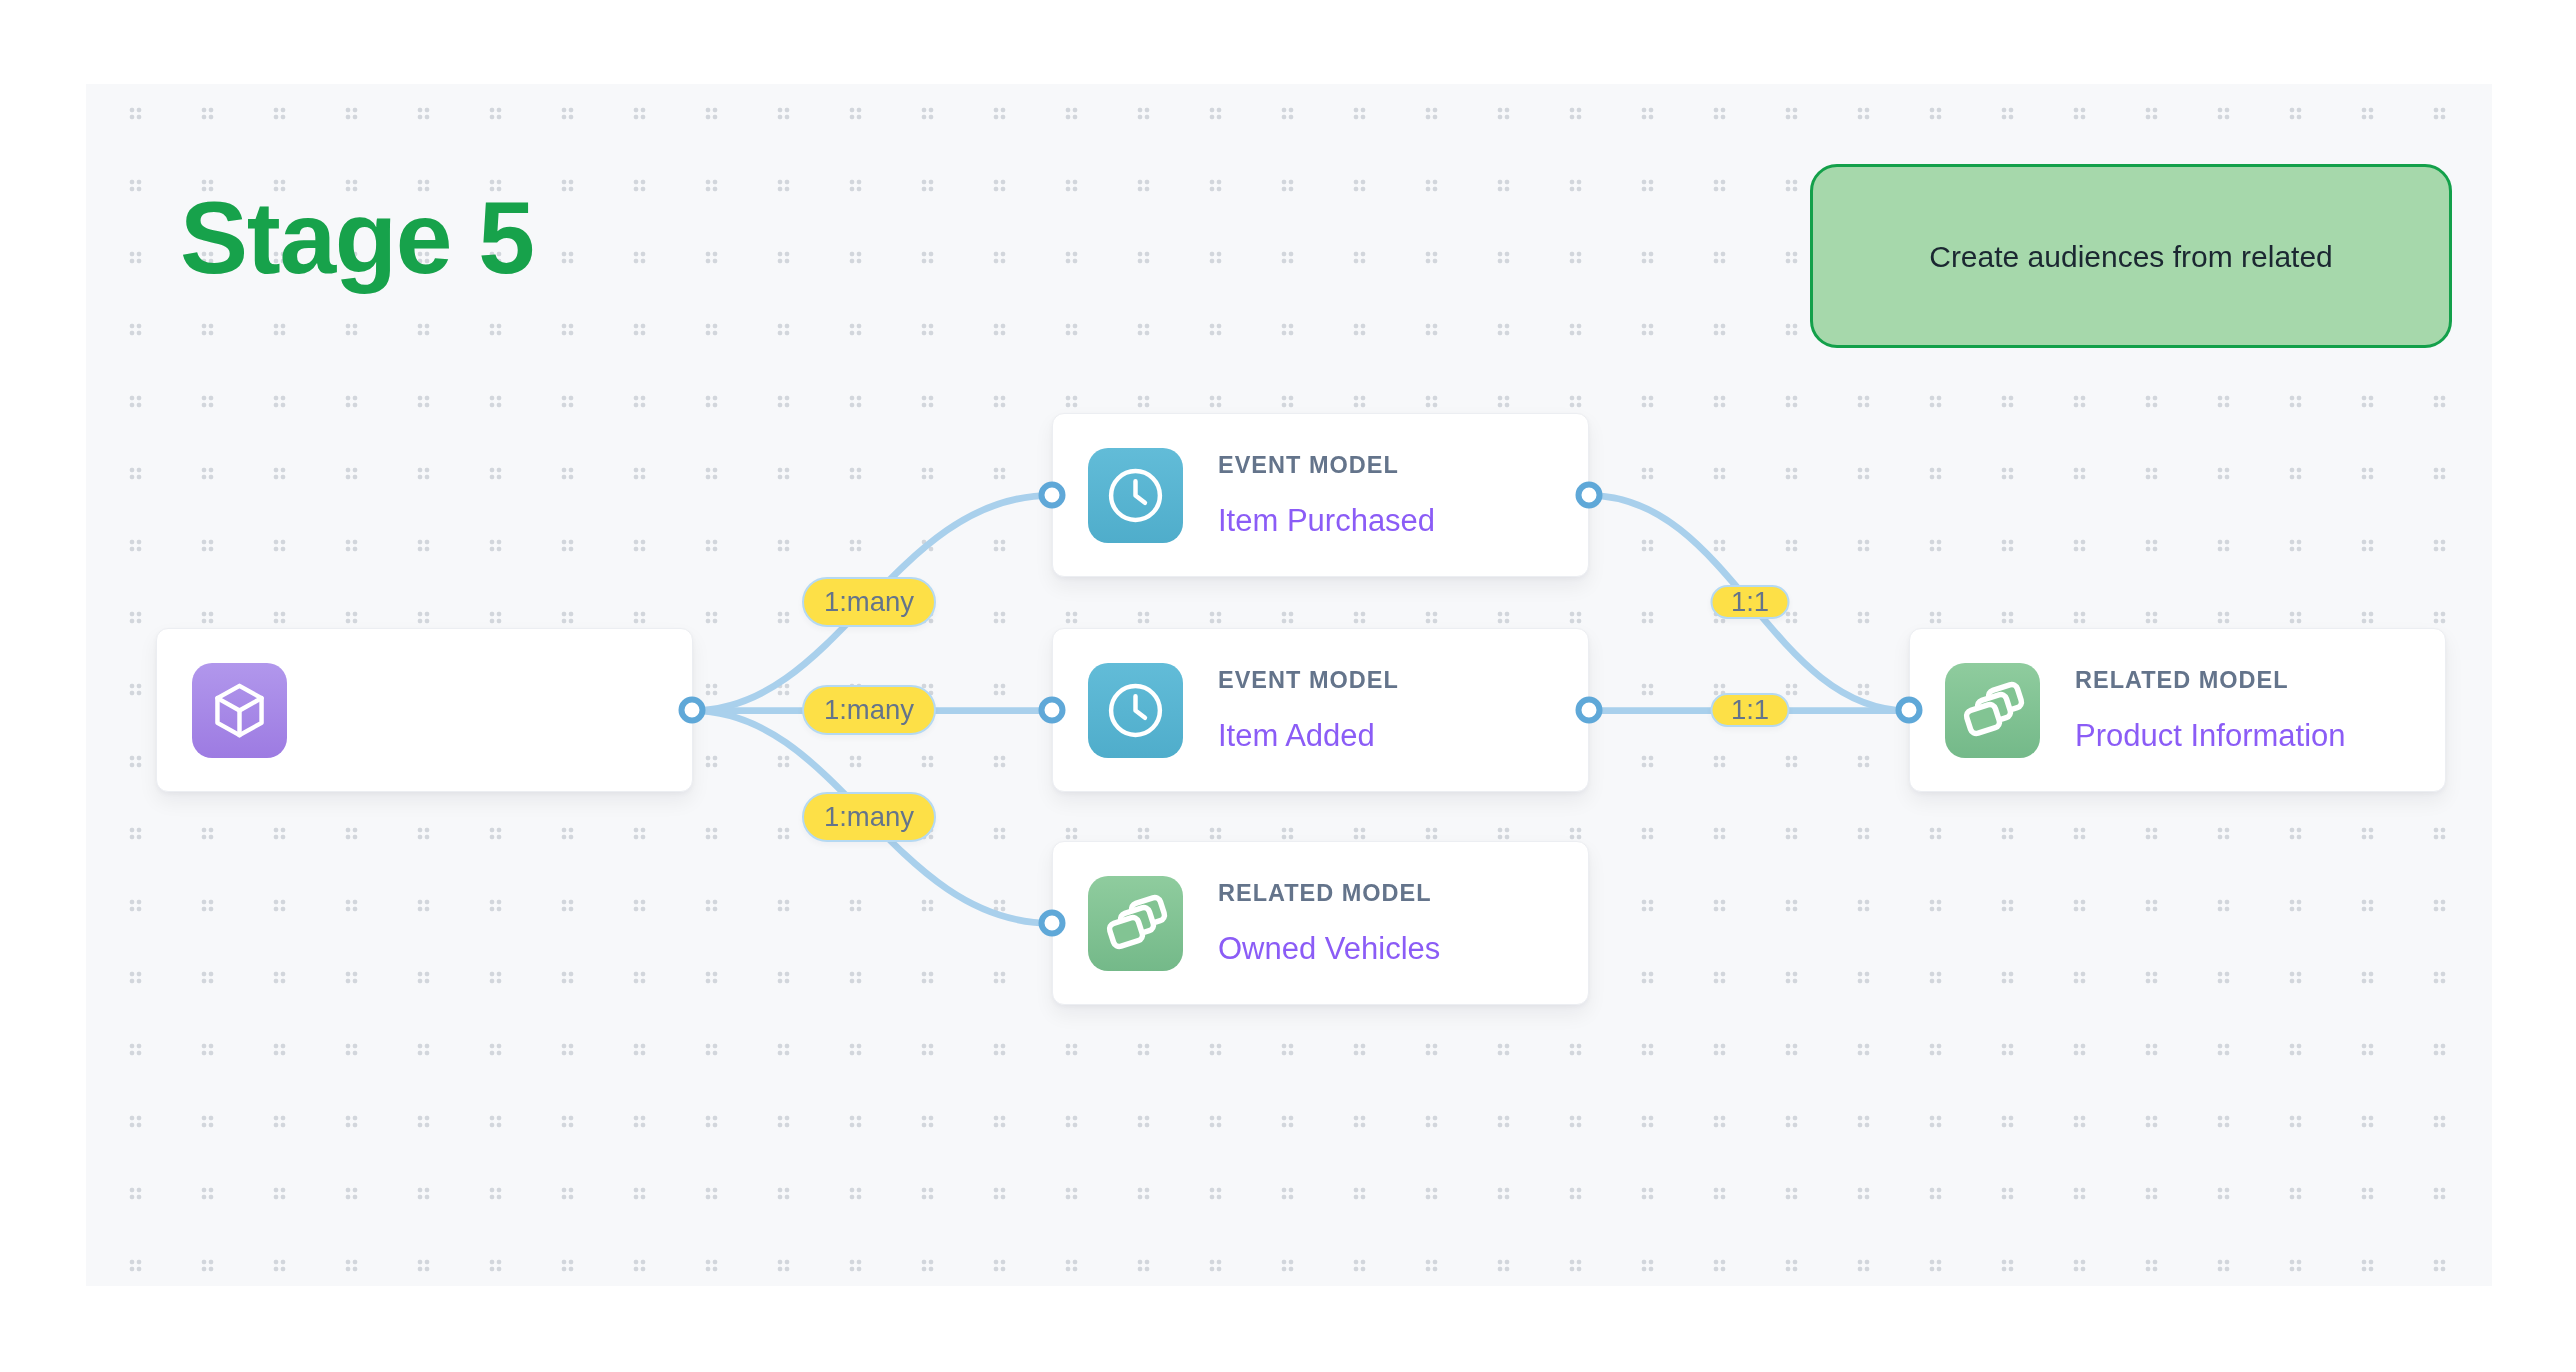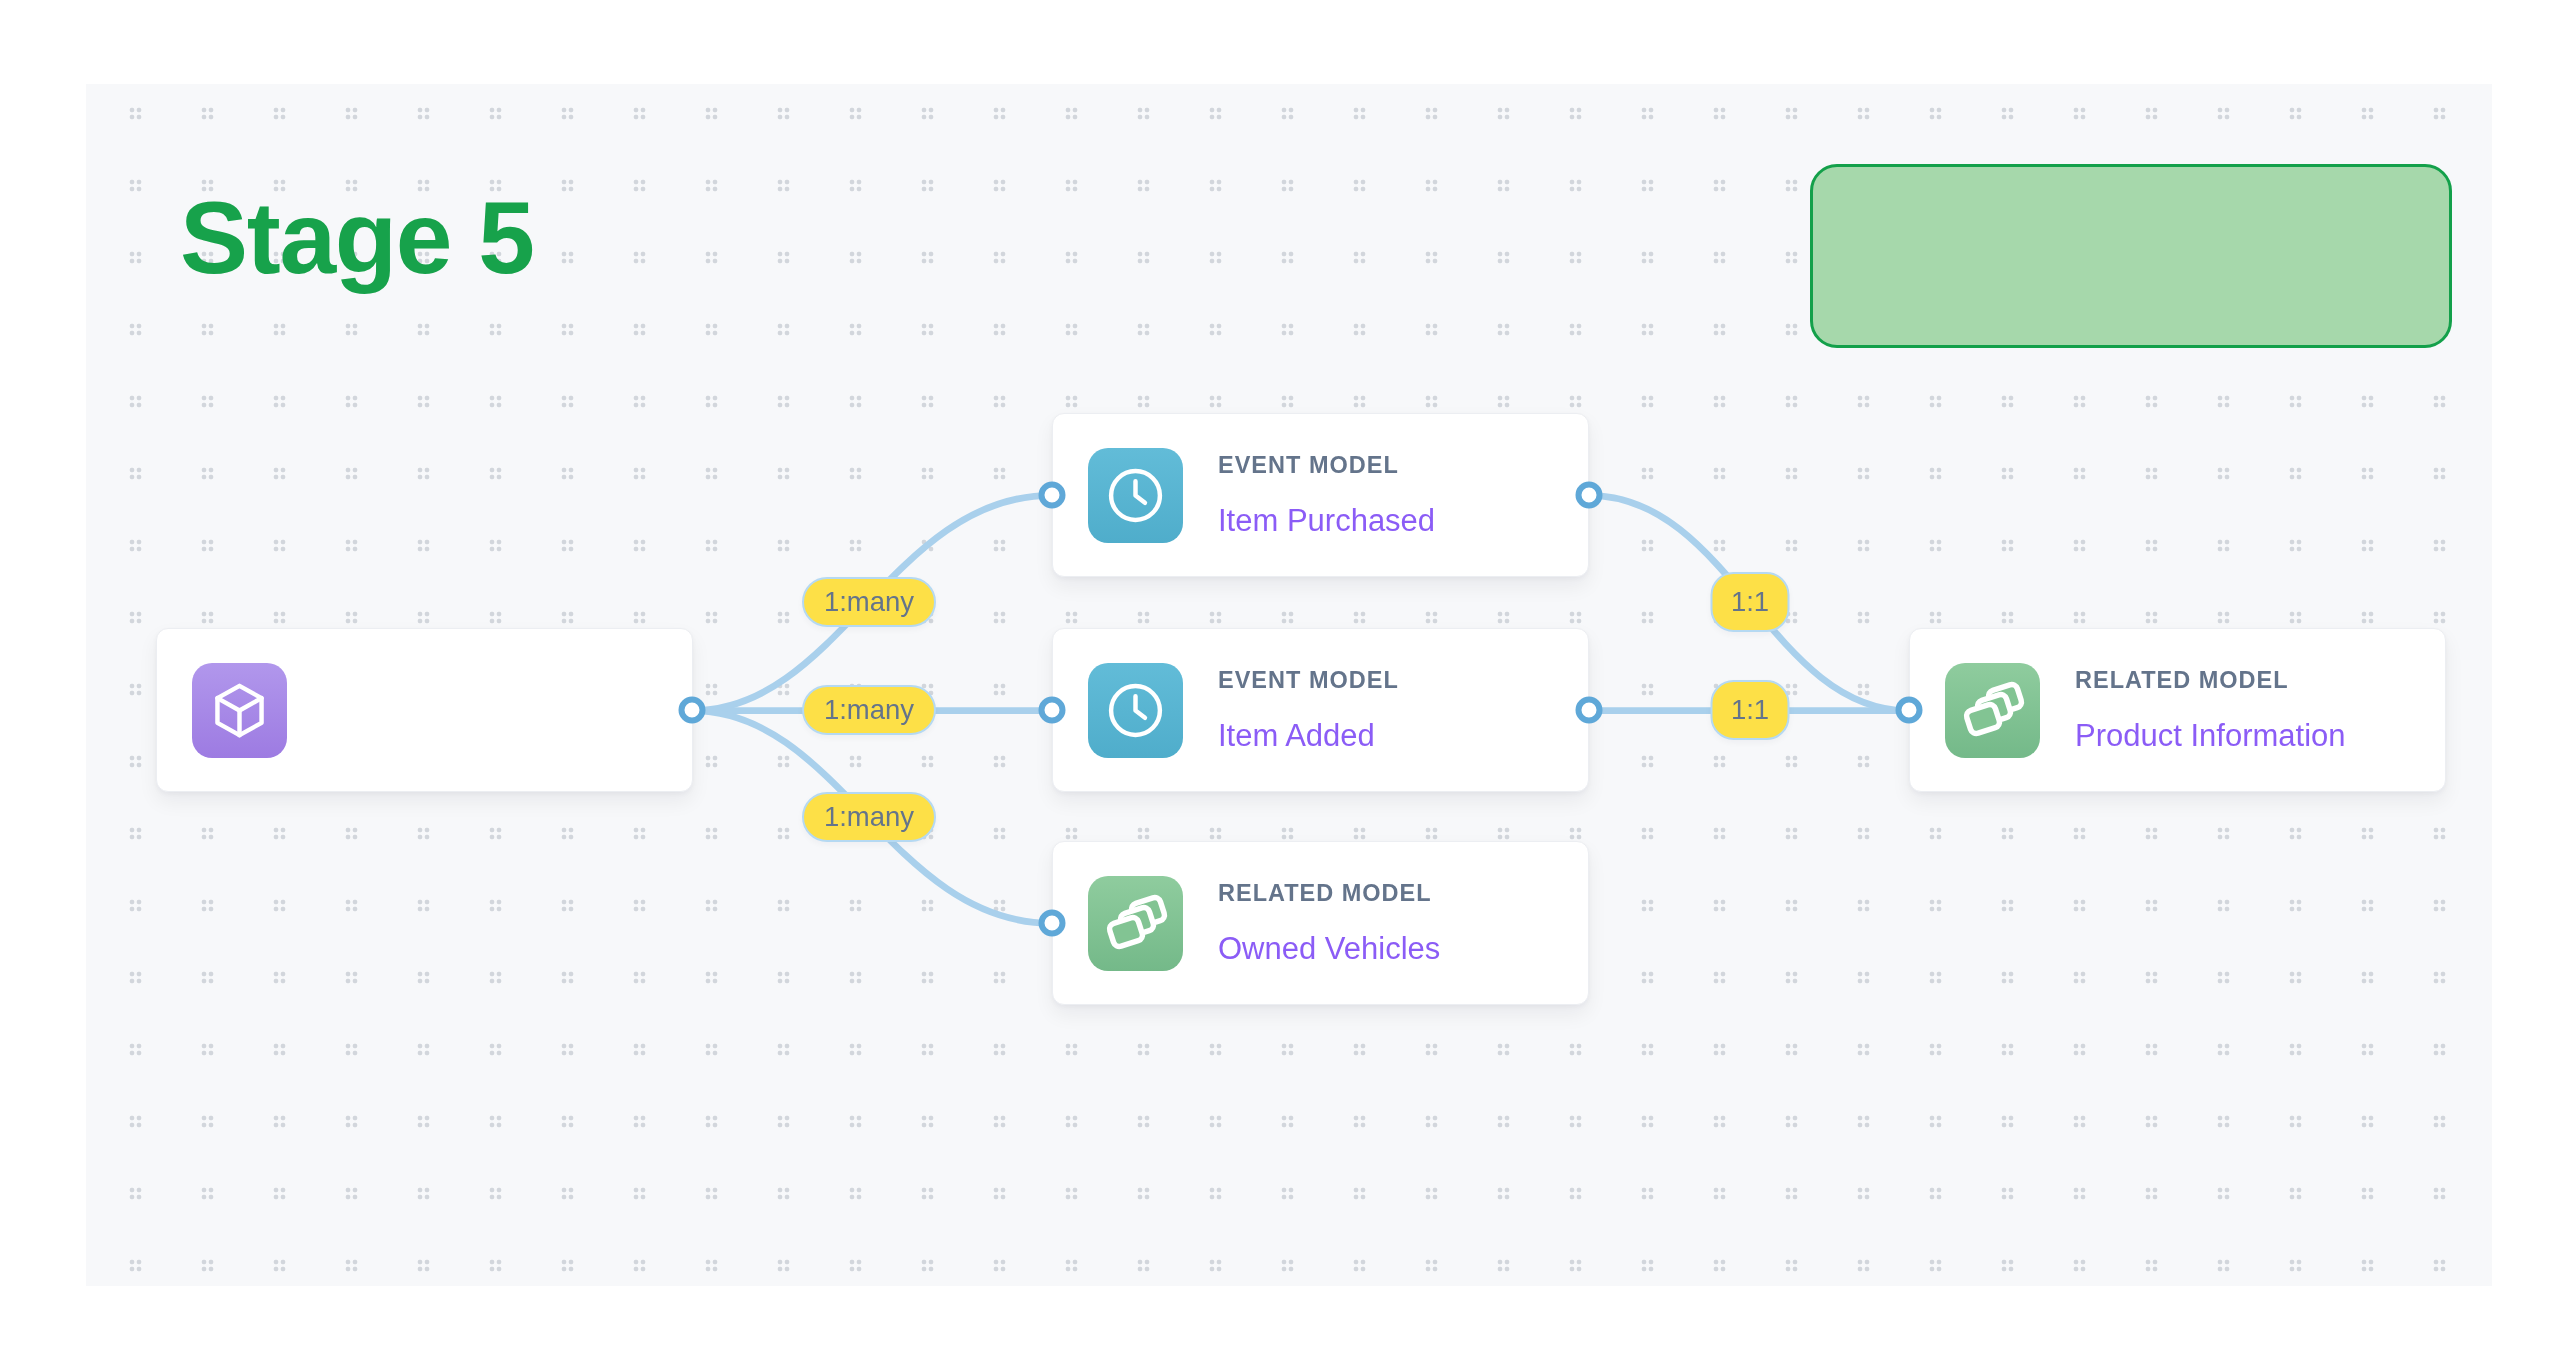--- a/index.html
+++ b/index.html
@@ -57,30 +57,31 @@
     transform:translate(-50%,-50%);
   }
   .edge-pill{
     position:absolute;transform:translate(-50%,-50%);
     background:#fde047;border:2.7px solid #b5d9f2;box-sizing:border-box;
     display:flex;align-items:center;justify-content:center;
     color:#64748b;font-size:27.5px;
     box-shadow:0 2.7px 6.7px rgba(15,23,42,.04);
   }
   .pill-many{width:134px;height:50px;border-radius:25px;}
-  .pill-one{width:79px;height:60px;border-radius:23px;}
+  .pill-one{width:79px;height:34px;border-radius:23px;}
 </style>
 </head>
 <body>
 
 <div class="canvas"></div>
 
 <div class="stage-title">Stage 5</div>
 
 <div class="callout">
+  <span>Create audiences from related</span>
 </div>
 
 <svg class="edges-svg" viewBox="0 0 3840 2046">
   <g fill="none" stroke="#a9d0ec" stroke-width="10" stroke-linecap="round">
     <path d="M 1032 1059 C 1250 1059 1330 738 1568 738"></path>
     <path d="M 1032 1059 L 1568 1059"></path>
     <path d="M 1032 1059 C 1250 1059 1330 1376 1568 1376"></path>
     <path d="M 2368 738 C 2580 738 2640 1059 2845 1059"></path>
     <path d="M 2368 1059 L 2845 1059"></path>
   </g>

